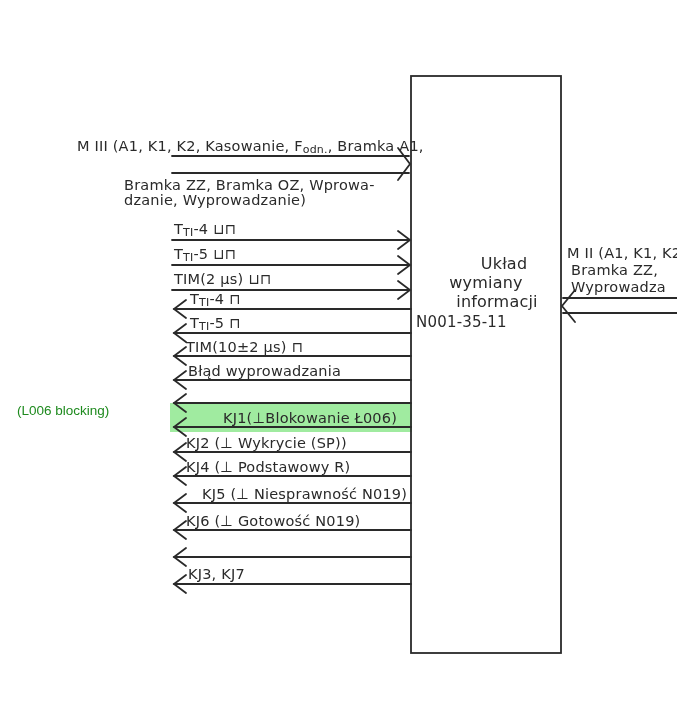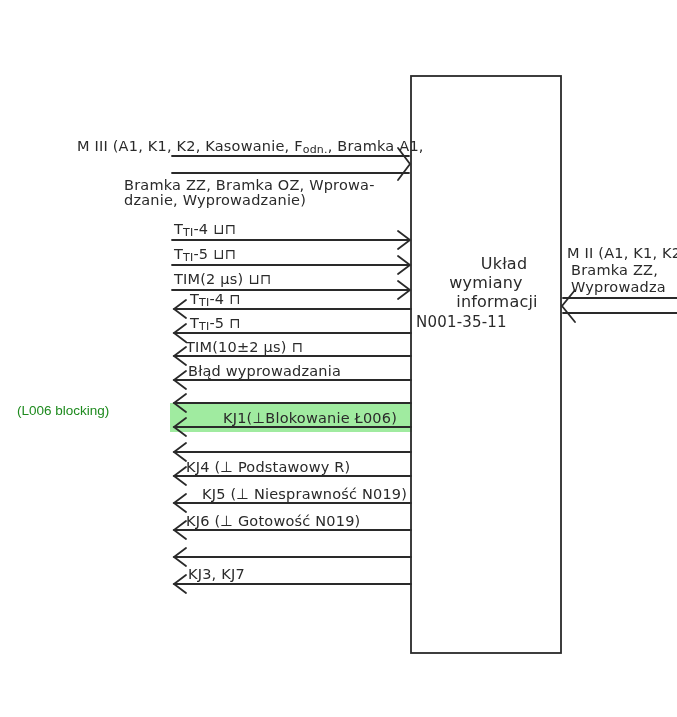--- a/index.html
+++ b/index.html
@@ -107,20 +107,21 @@
 
   <div class="lbl sig" style="left:190px; top:292px;">
     <span>T</span><sub>TI</sub><span>-4 ⊓</span>
   </div>
   <div class="lbl sig" style="left:190px; top:316px;">
     <span>T</span><sub>TI</sub><span>-5 ⊓</span>
   </div>
   <div class="lbl sig" style="left:186px; top:340px;">TIM(10±2 μs) ⊓</div>
   <div class="lbl sig" style="left:188px; top:364px;">Błąd wyprowadzania</div>
   <div class="lbl sig" style="left:186px; top:411px;margin-left:37px;">KJ1(⊥Blokowanie Ł006)</div>
+  <div class="lbl sig" style="left:186px; top:436px;">KJ2 (⊥ Wykrycie (SP))</div>
   <div class="lbl sig" style="left:186px; top:460px;">KJ4 (⊥ Podstawowy R)</div>
   <div class="lbl sig" style="left:202px; top:487px;">KJ5 (⊥ Niesprawność N019)</div>
   <div class="lbl sig" style="left:186px; top:514px;">KJ6 (⊥ Gotowość N019)</div>
   <div class="lbl sig" style="left:188px; top:567px;">KJ3, KJ7</div>
 
   <div class="lbl sig" style="left:567px; top:246px;">M II (A1, K1, K2,</div>
   <div class="lbl sig" style="left:571px; top:263px;">Bramka ZZ,</div>
   <div class="lbl sig" style="left:571px; top:280px;">Wyprowadzа</div>
 
   <div class="annot" style="left:17px; top:402px;">

